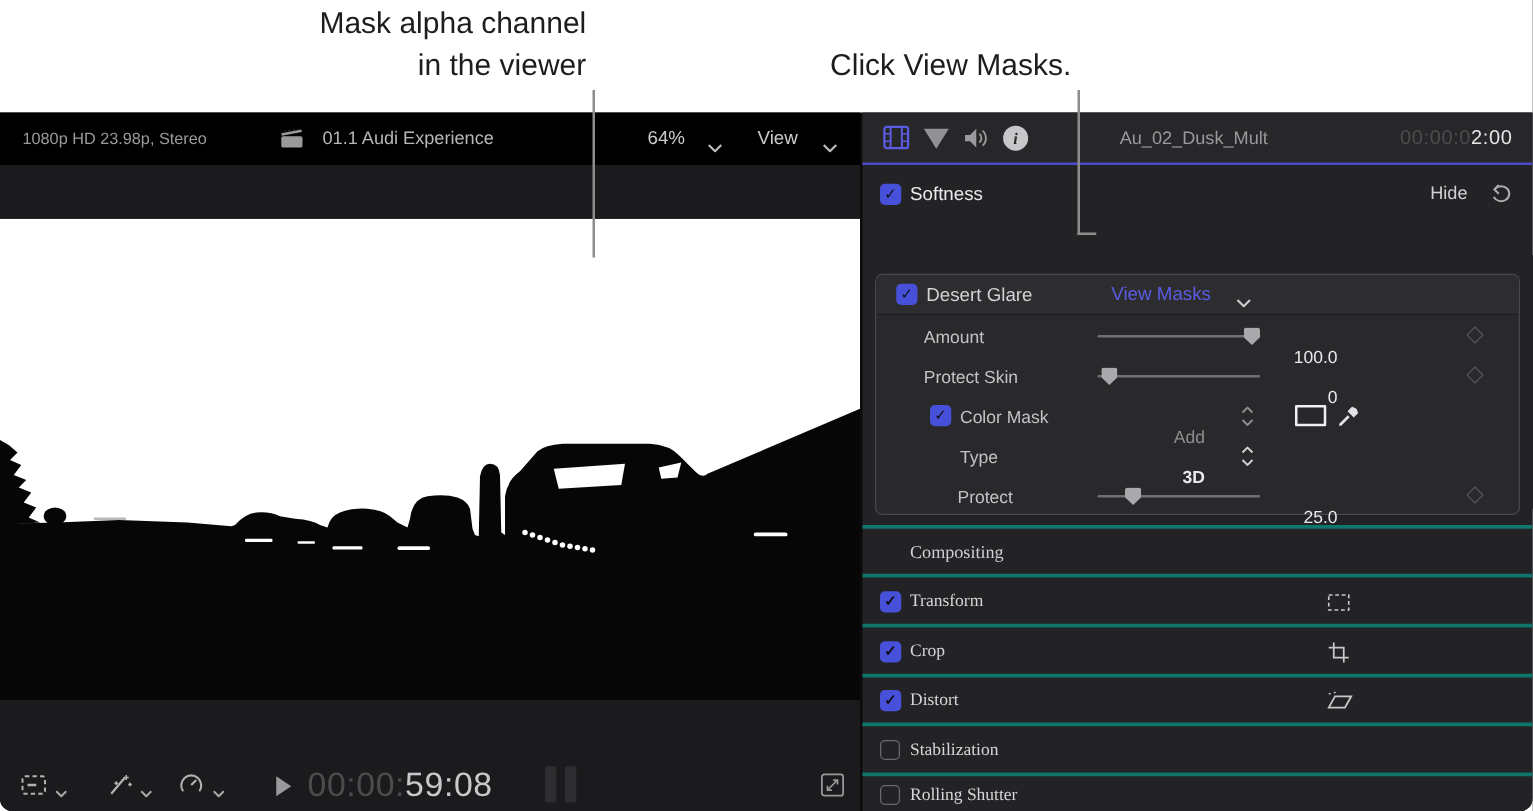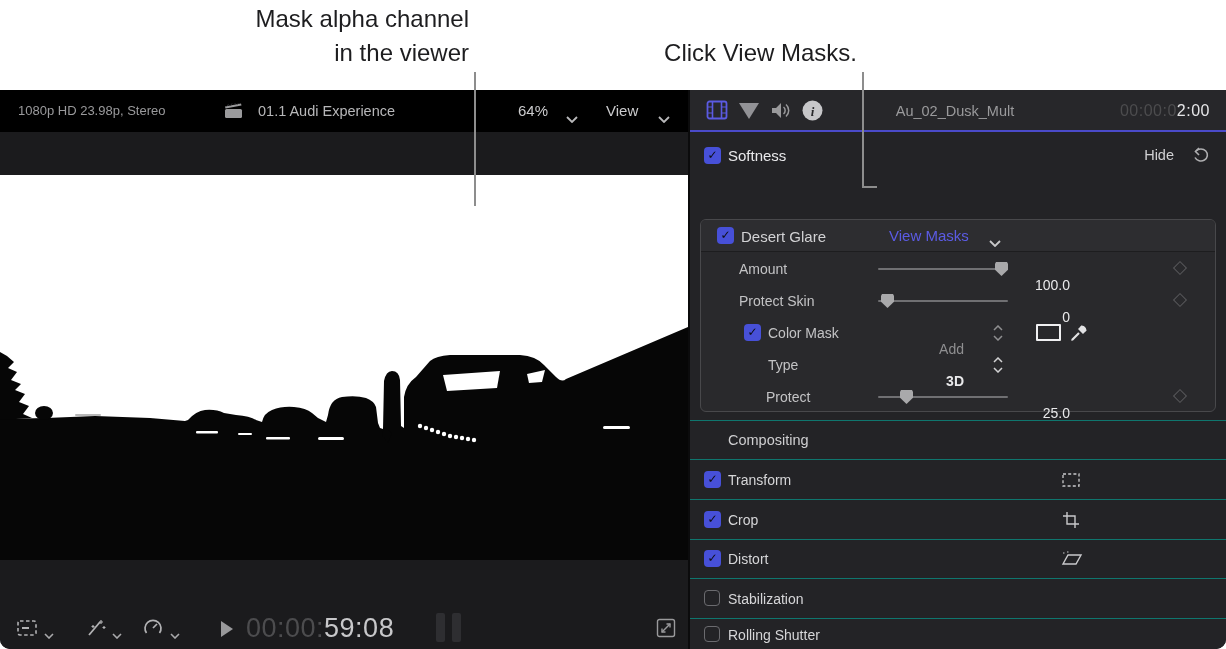--- a/index.html
+++ b/index.html
@@ -39,21 +39,21 @@
   #inspector { position:absolute; left:690px; top:0; width:536px; height:559px; background:#232326; }
   #inspector-header { position:absolute; left:0; top:0; width:536px; height:42px; background:#27272a;
     border-bottom:2px solid #4a4ac9; }
   .ih-icon { position:absolute; top:10px; }
   #inspector-clipname { position:absolute; left:150px; top:0; width:230px; height:42px; line-height:42px;
     text-align:center; font-size:14.5px; color:#9a9a9c; }
   #inspector-timecode { position:absolute; right:16px; top:0; height:42px; line-height:42px; font-size:16px; letter-spacing:0.5px;margin-left:28px; }
   #inspector-body { position:absolute; left:0; top:44px; width:536px; height:515px; }
 
   .insp-row { position:absolute; left:0; width:536px; }
-  .row-divider { border-top:1px solid #0f766e; }
+  .row-divider { border-top:3px solid #0f766e;font-family:Liberation Serif, serif; }
   .cb { position:absolute; width:17px; height:17px; border-radius:4px; background:#4750d8;
     color:#0d0d10; font-size:12px; font-weight:bold; text-align:center; line-height:17px; }
   .cb-off { position:absolute; width:16px; height:16px; border-radius:4px; border:1.5px solid #6b6b6f; background:transparent; }
   .row-label { position:absolute; font-size:14px; color:#c9c9cb; white-space:nowrap; }
   .row-label-bright { color:#e9e9eb; font-size:15px; }
 
   #effect-groupbox { position:absolute; left:10px; top:85px; width:516px; height:193px;
     background:#29292c; border:1px solid #48484b; border-radius:6px; }
   #effect-title-row { position:absolute; left:0; top:0; width:514px; height:32px; background:#2d2d30;
     border-bottom:1px solid #1d1d1f; border-radius:5px 5px 0 0; }

